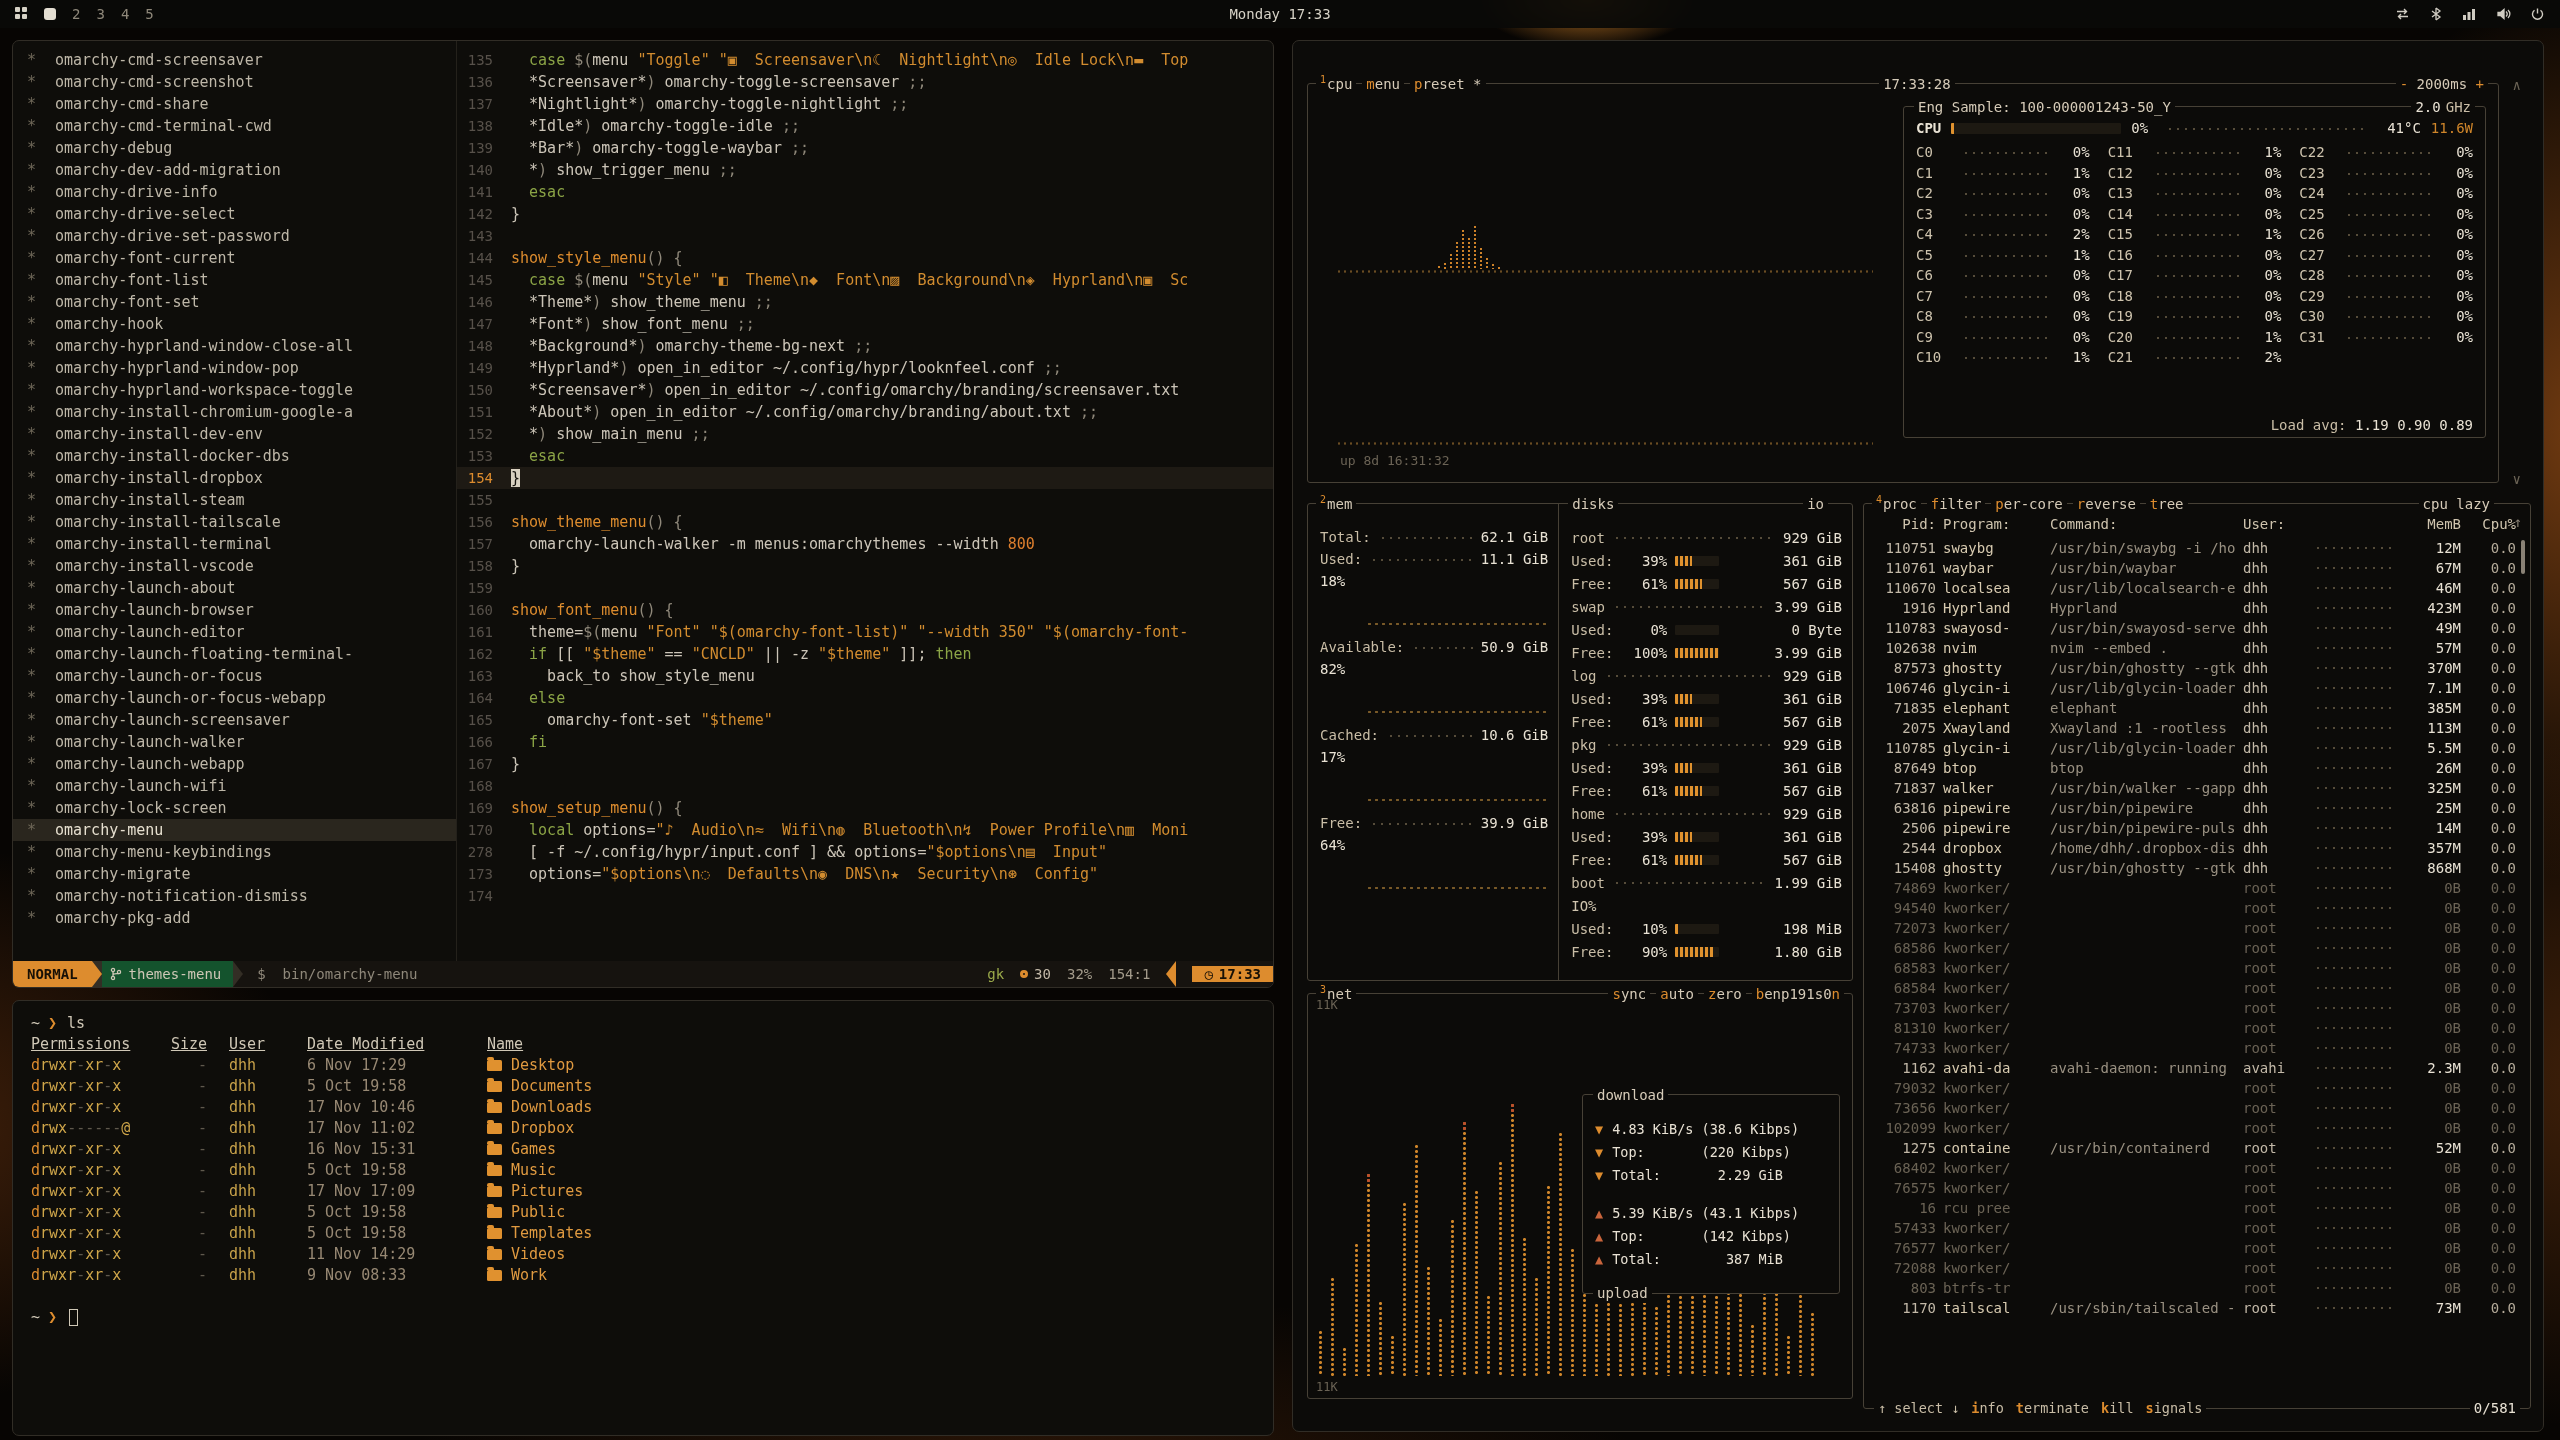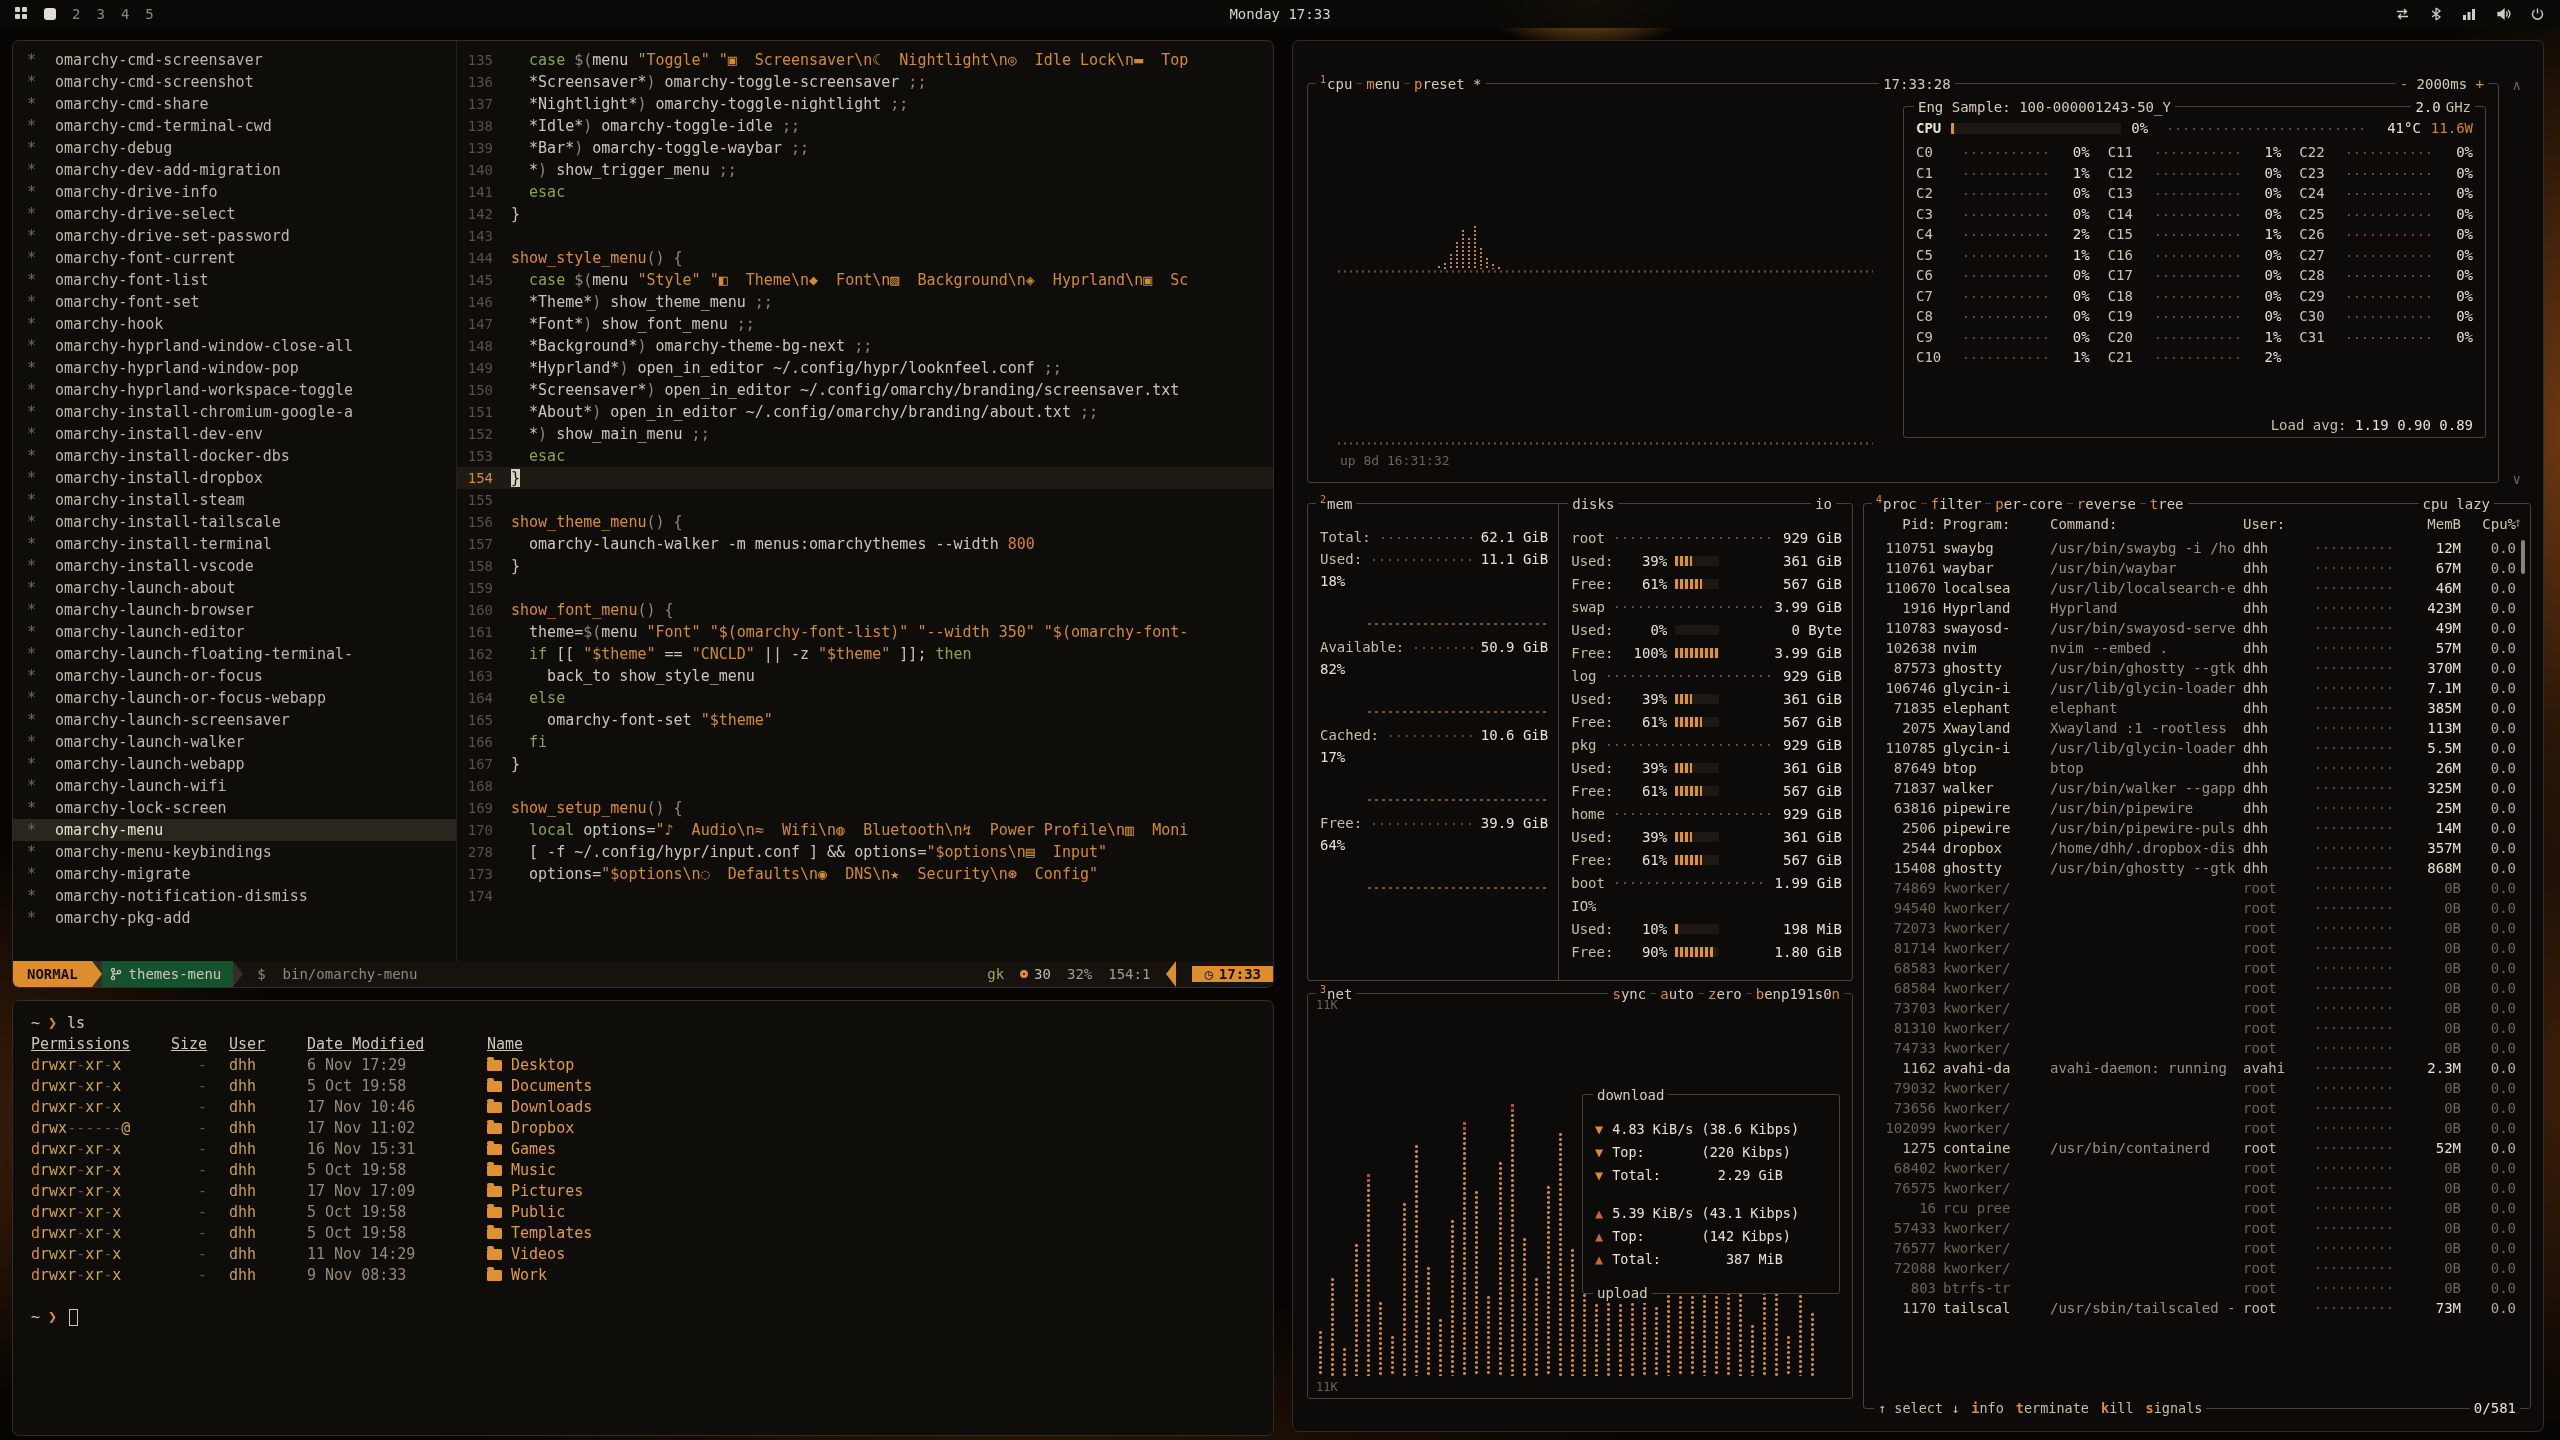--- a/index.html
+++ b/index.html
@@ -120,21 +120,21 @@
 
 .mem-box{left:14px;top:462px;width:546px;height:478px}
 .mem-col{position:absolute;left:0;top:0;bottom:0;width:46%;padding:22px 10px 8px 12px}
 .mrow{display:flex;align-items:center;height:22px}
 .mlabel{color:var(--tan)}
 .mgraph{height:66px;display:flex;align-items:flex-start;padding-top:3px}
 .mpct{color:var(--white);width:46px}
 .mdots{flex:1;height:100%;background-image:radial-gradient(circle,#7a5a28 1.1px,transparent 1.4px);
   background-size:7px 6px;background-repeat:repeat-x;background-position:0 85%}
 .disks-title{position:absolute;top:-10px;left:calc(46% + 10px)}
-.io-title{position:absolute;top:-10px;right:16px}
+.io-title{position:absolute;top:-10px;right:24px}
 .disk-col{position:absolute;left:46%;top:0;bottom:0;right:0;border-left:1px solid var(--btbd);padding:22px 10px 8px 12px}
 .drow{display:flex;align-items:center;height:23px}
 .dname{color:var(--tan)}
 .dsize{color:var(--white)}
 .dlabel{color:var(--tan);width:54px}
 .dpct{width:42px;text-align:right;color:var(--white);margin-right:8px}
 .drow .meter{width:44px;height:10px}
 .dval{margin-left:auto;color:var(--white)}
 .dio{color:#cfc4ae}
 
@@ -1065,21 +1065,21 @@
         <div class="prow dim">
           <span class="ppid">72073</span>
           <span class="pprog">kworker/</span>
           <span class="pcmd"></span>
           <span class="puser">root</span>
           <span class="plead dot"></span>
           <span class="pmem">0B</span>
           <span class="pcpu">0.0</span>
         </div>
         <div class="prow dim">
-          <span class="ppid">81714</span>
+          <span class="ppid">68586</span>
           <span class="pprog">kworker/</span>
           <span class="pcmd"></span>
           <span class="puser">root</span>
           <span class="plead dot"></span>
           <span class="pmem">0B</span>
           <span class="pcpu">0.0</span>
         </div>
         <div class="prow dim">
           <span class="ppid">68583</span>
           <span class="pprog">kworker/</span>

